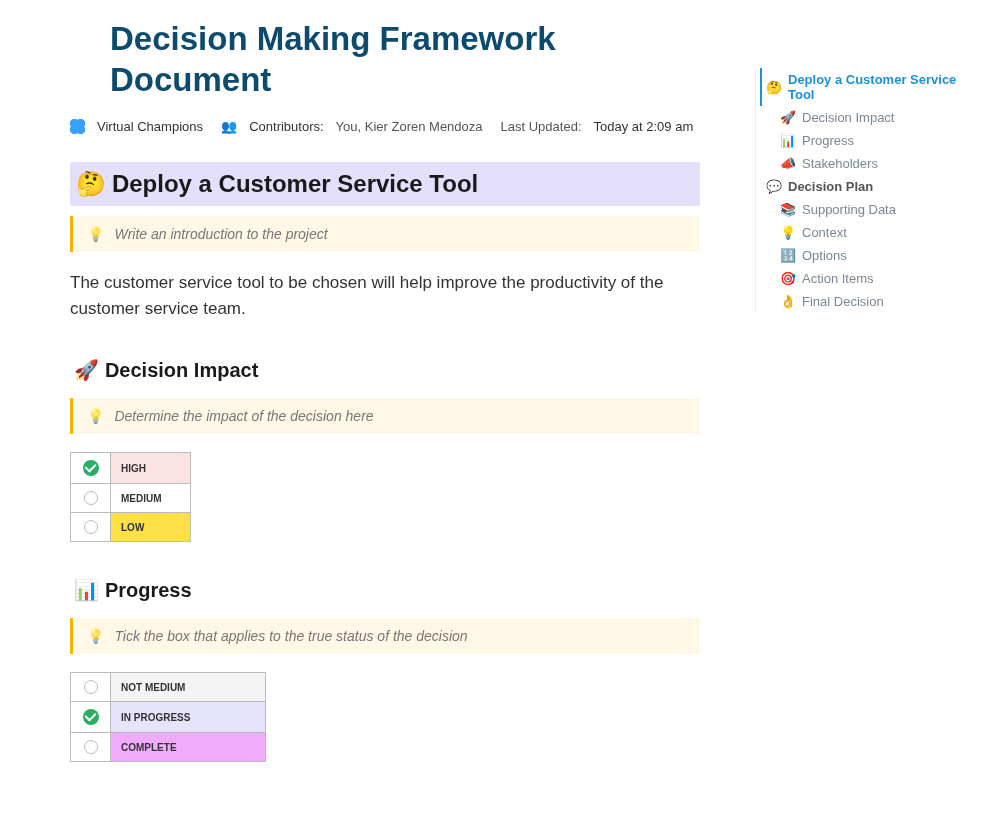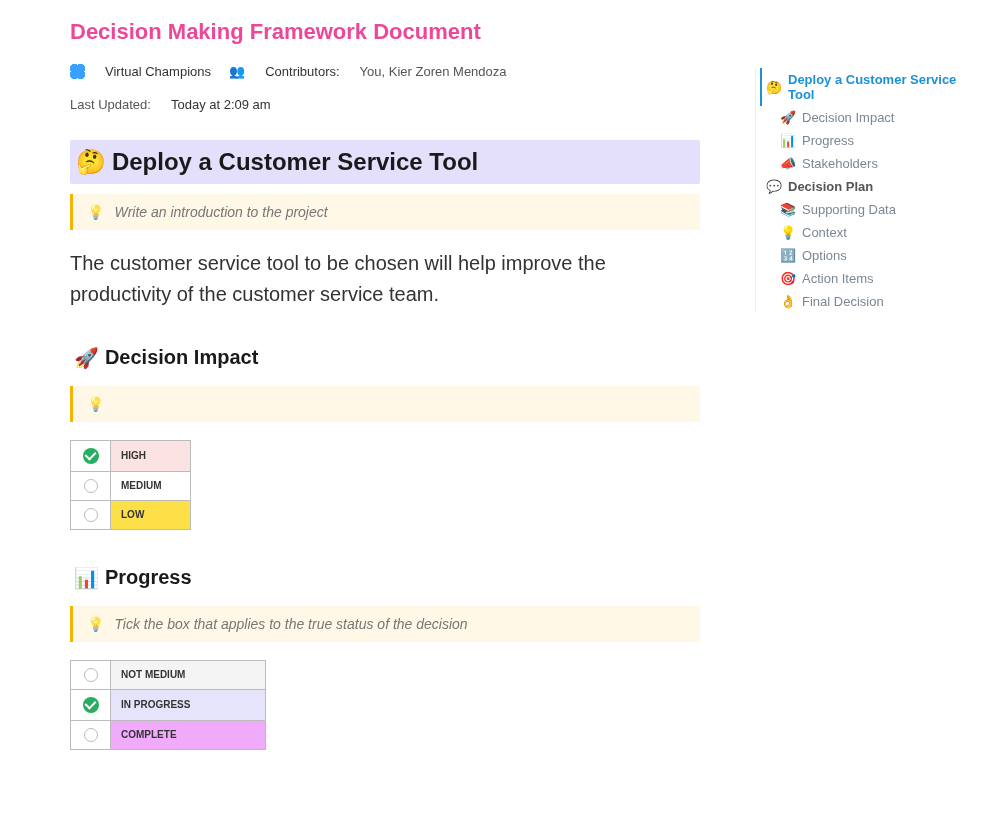--- a/index.html
+++ b/index.html
@@ -12,36 +12,37 @@
     position: relative;
     overflow: hidden;
   }
   .main {
     position: absolute;
     left: 70px;
     top: 18px;
     width: 630px;
   }
   .doc-title {
-    font-size: 22px;
+    font-size: 33px;
     font-weight: 800;
-    color: #ec4899;
+    color: #0c4a6e;
     line-height: 1.25;
     margin-bottom: 18px;
+    margin-left: 40px;
   }
   .meta-row {
     display: flex;
     align-items: center;
     gap: 18px;
     font-size: 13px;
     color: #555;
     margin-bottom: 28px;
     flex-wrap: wrap;
   }
-  .meta-item { display: flex; align-items: center; gap: 20px; }
+  .meta-item { display: flex; align-items: center; gap: 12px; }
   .meta-label { color: #333; }
   .meta-value { color: #555; }
   .section-heading {
     display: flex;
     align-items: center;
     gap: 6px;
     font-size: 24px;
     font-weight: 800;
     color: #1a1a1a;
     padding: 6px 4px;
@@ -62,21 +63,21 @@
     padding: 10px 14px;
     font-size: 14px;
     font-style: italic;
     color: #777;
     display: flex;
     align-items: center;
     gap: 10px;
     margin-bottom: 18px;
   }
   .body-text {
-    font-size: 20px;
+    font-size: 17px;
     color: #333;
     line-height: 1.55;
     margin-bottom: 10px;
   }
   table.option-table {
     border-collapse: collapse;
     margin-top: 4px;
   }
   table.option-table td {
     border: 1px solid #bbb;
@@ -193,20 +194,21 @@
 
   <p class="body-text">The customer service tool to be chosen will help improve the productivity of the customer service team.</p>
 
   <div class="section-heading sub">
     <span>🚀</span>
     <span>Decision Impact</span>
   </div>
 
   <div class="callout">
     <span class="bulb">💡</span>
+    <span>Determine the impact of the decision here</span>
   </div>
 
   <table class="option-table">
     <tbody>
         <tr>
       <td class="check-cell"><span class="radio-checked"></span></td>
       <td class="row-high" style="width:80px">HIGH</td>
     </tr>
     <tr>
       <td class="check-cell"><span class="radio-empty"></span></td>

